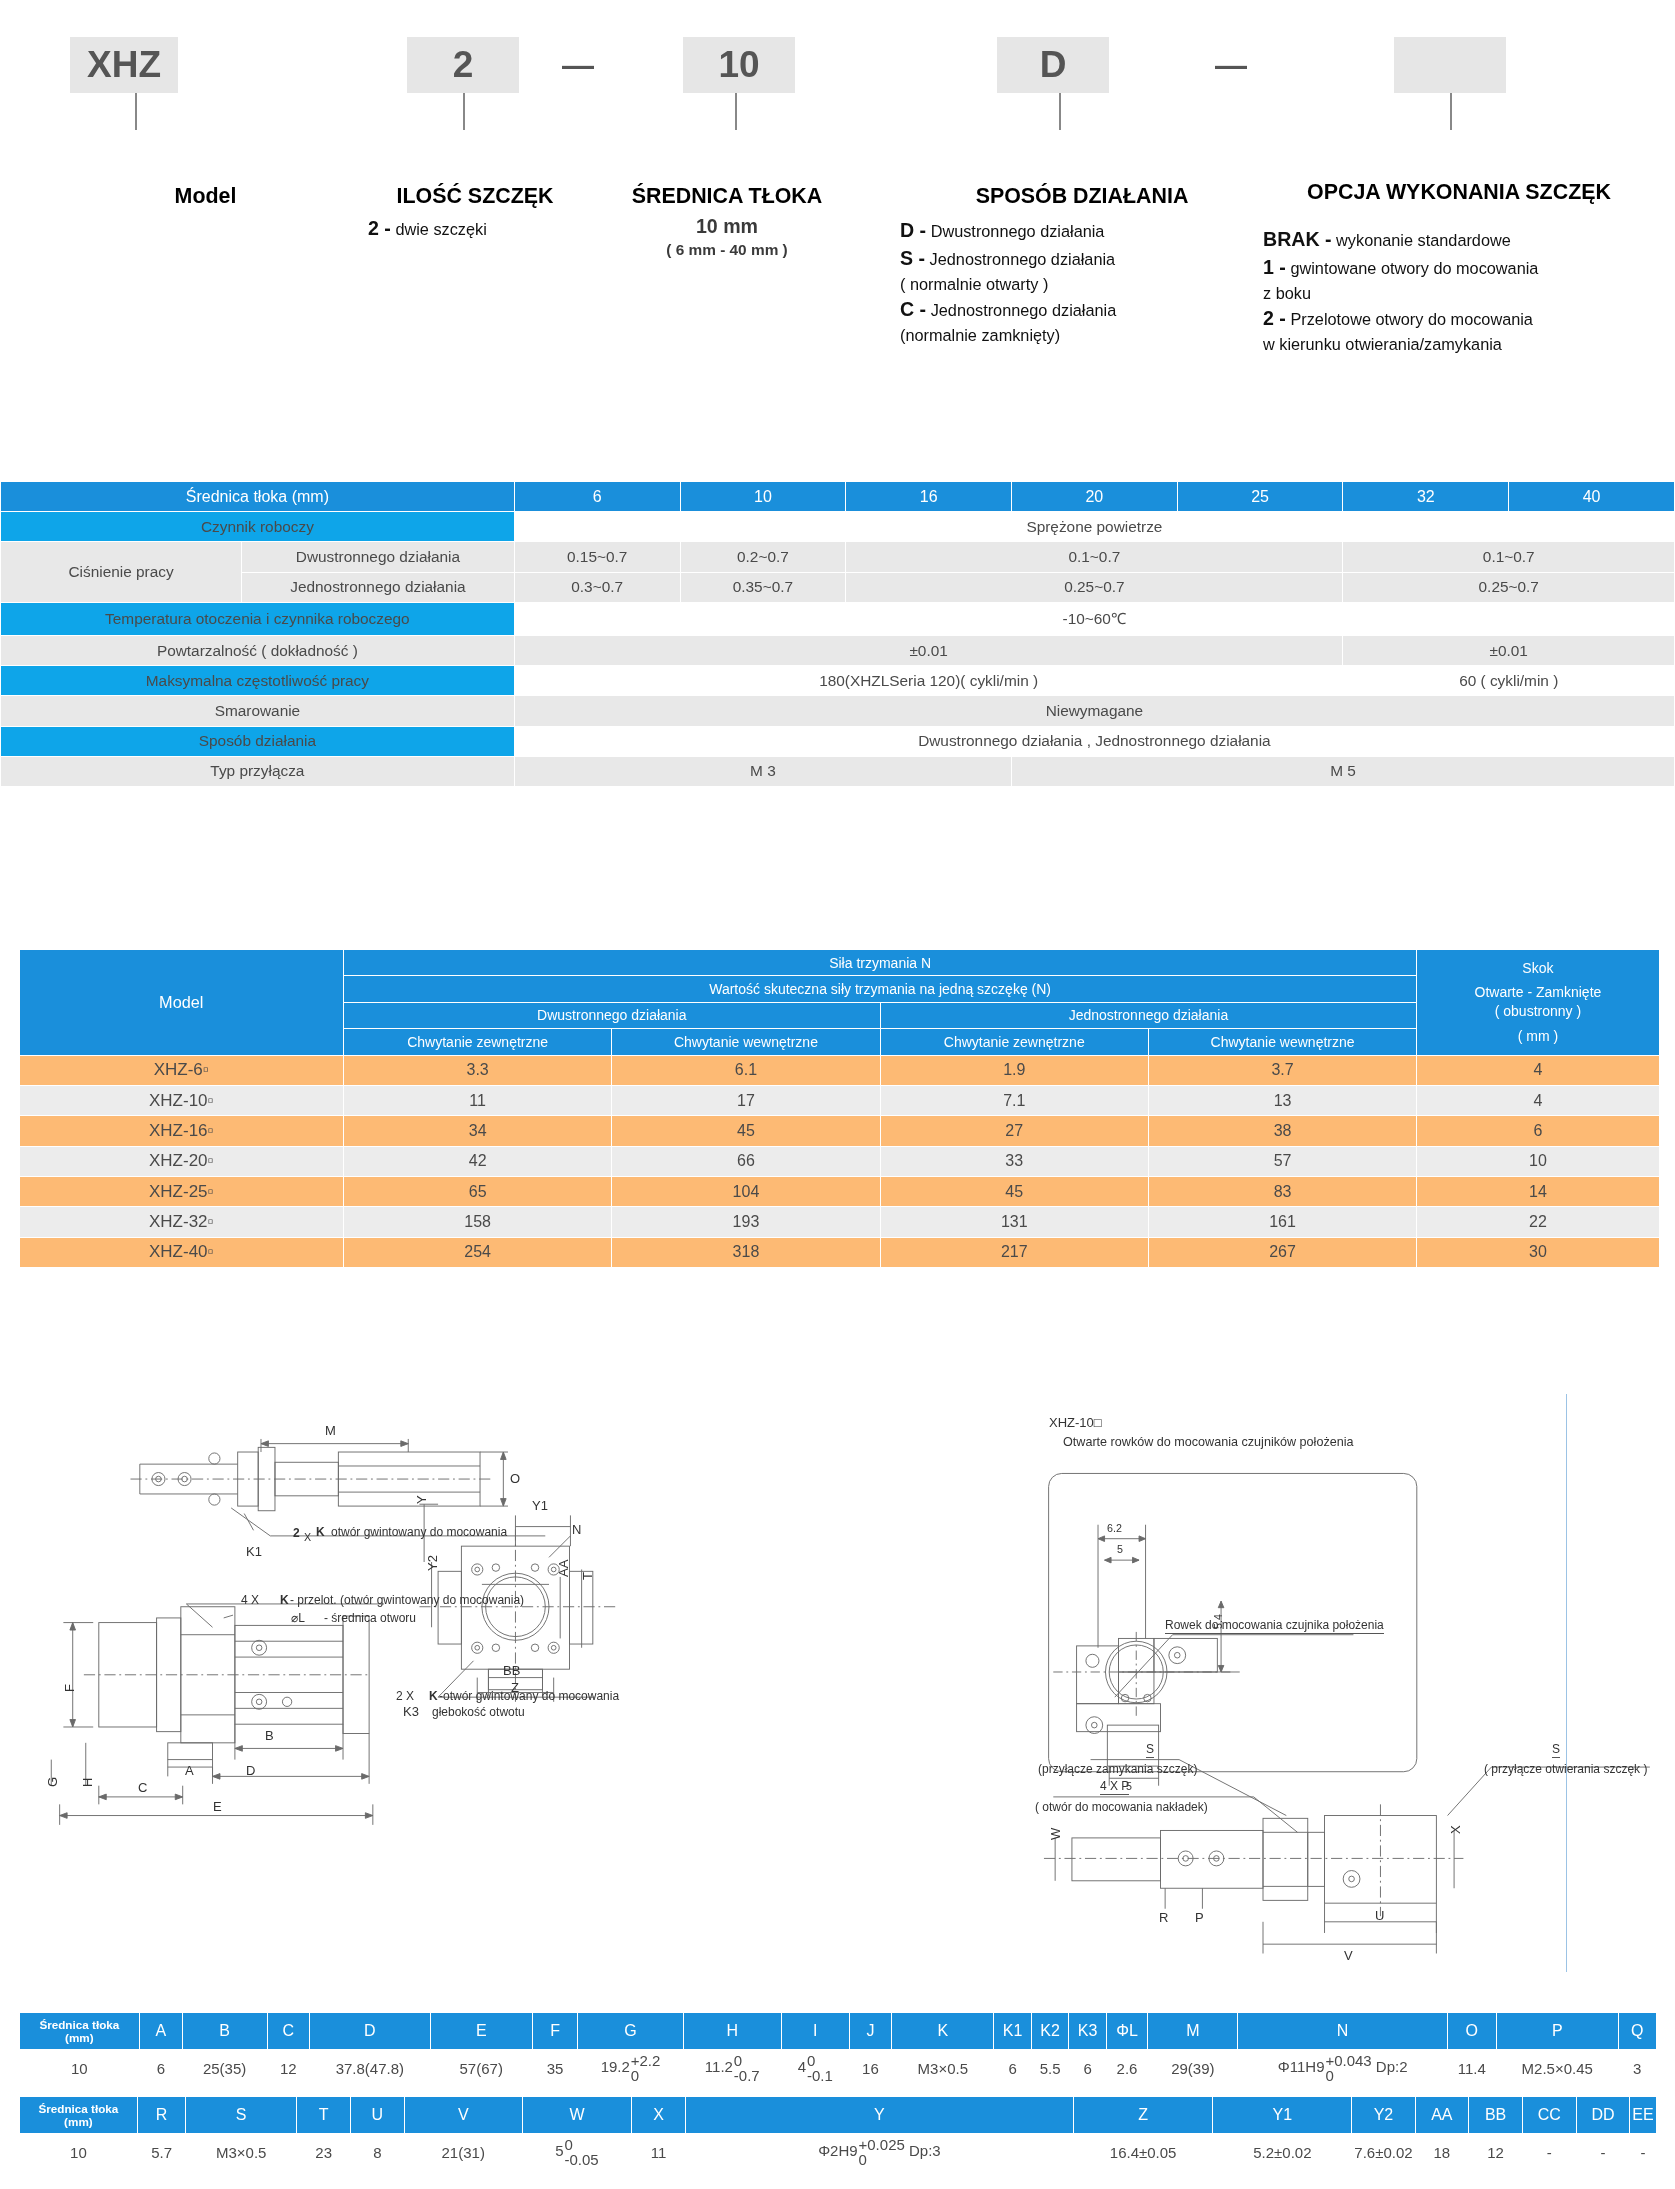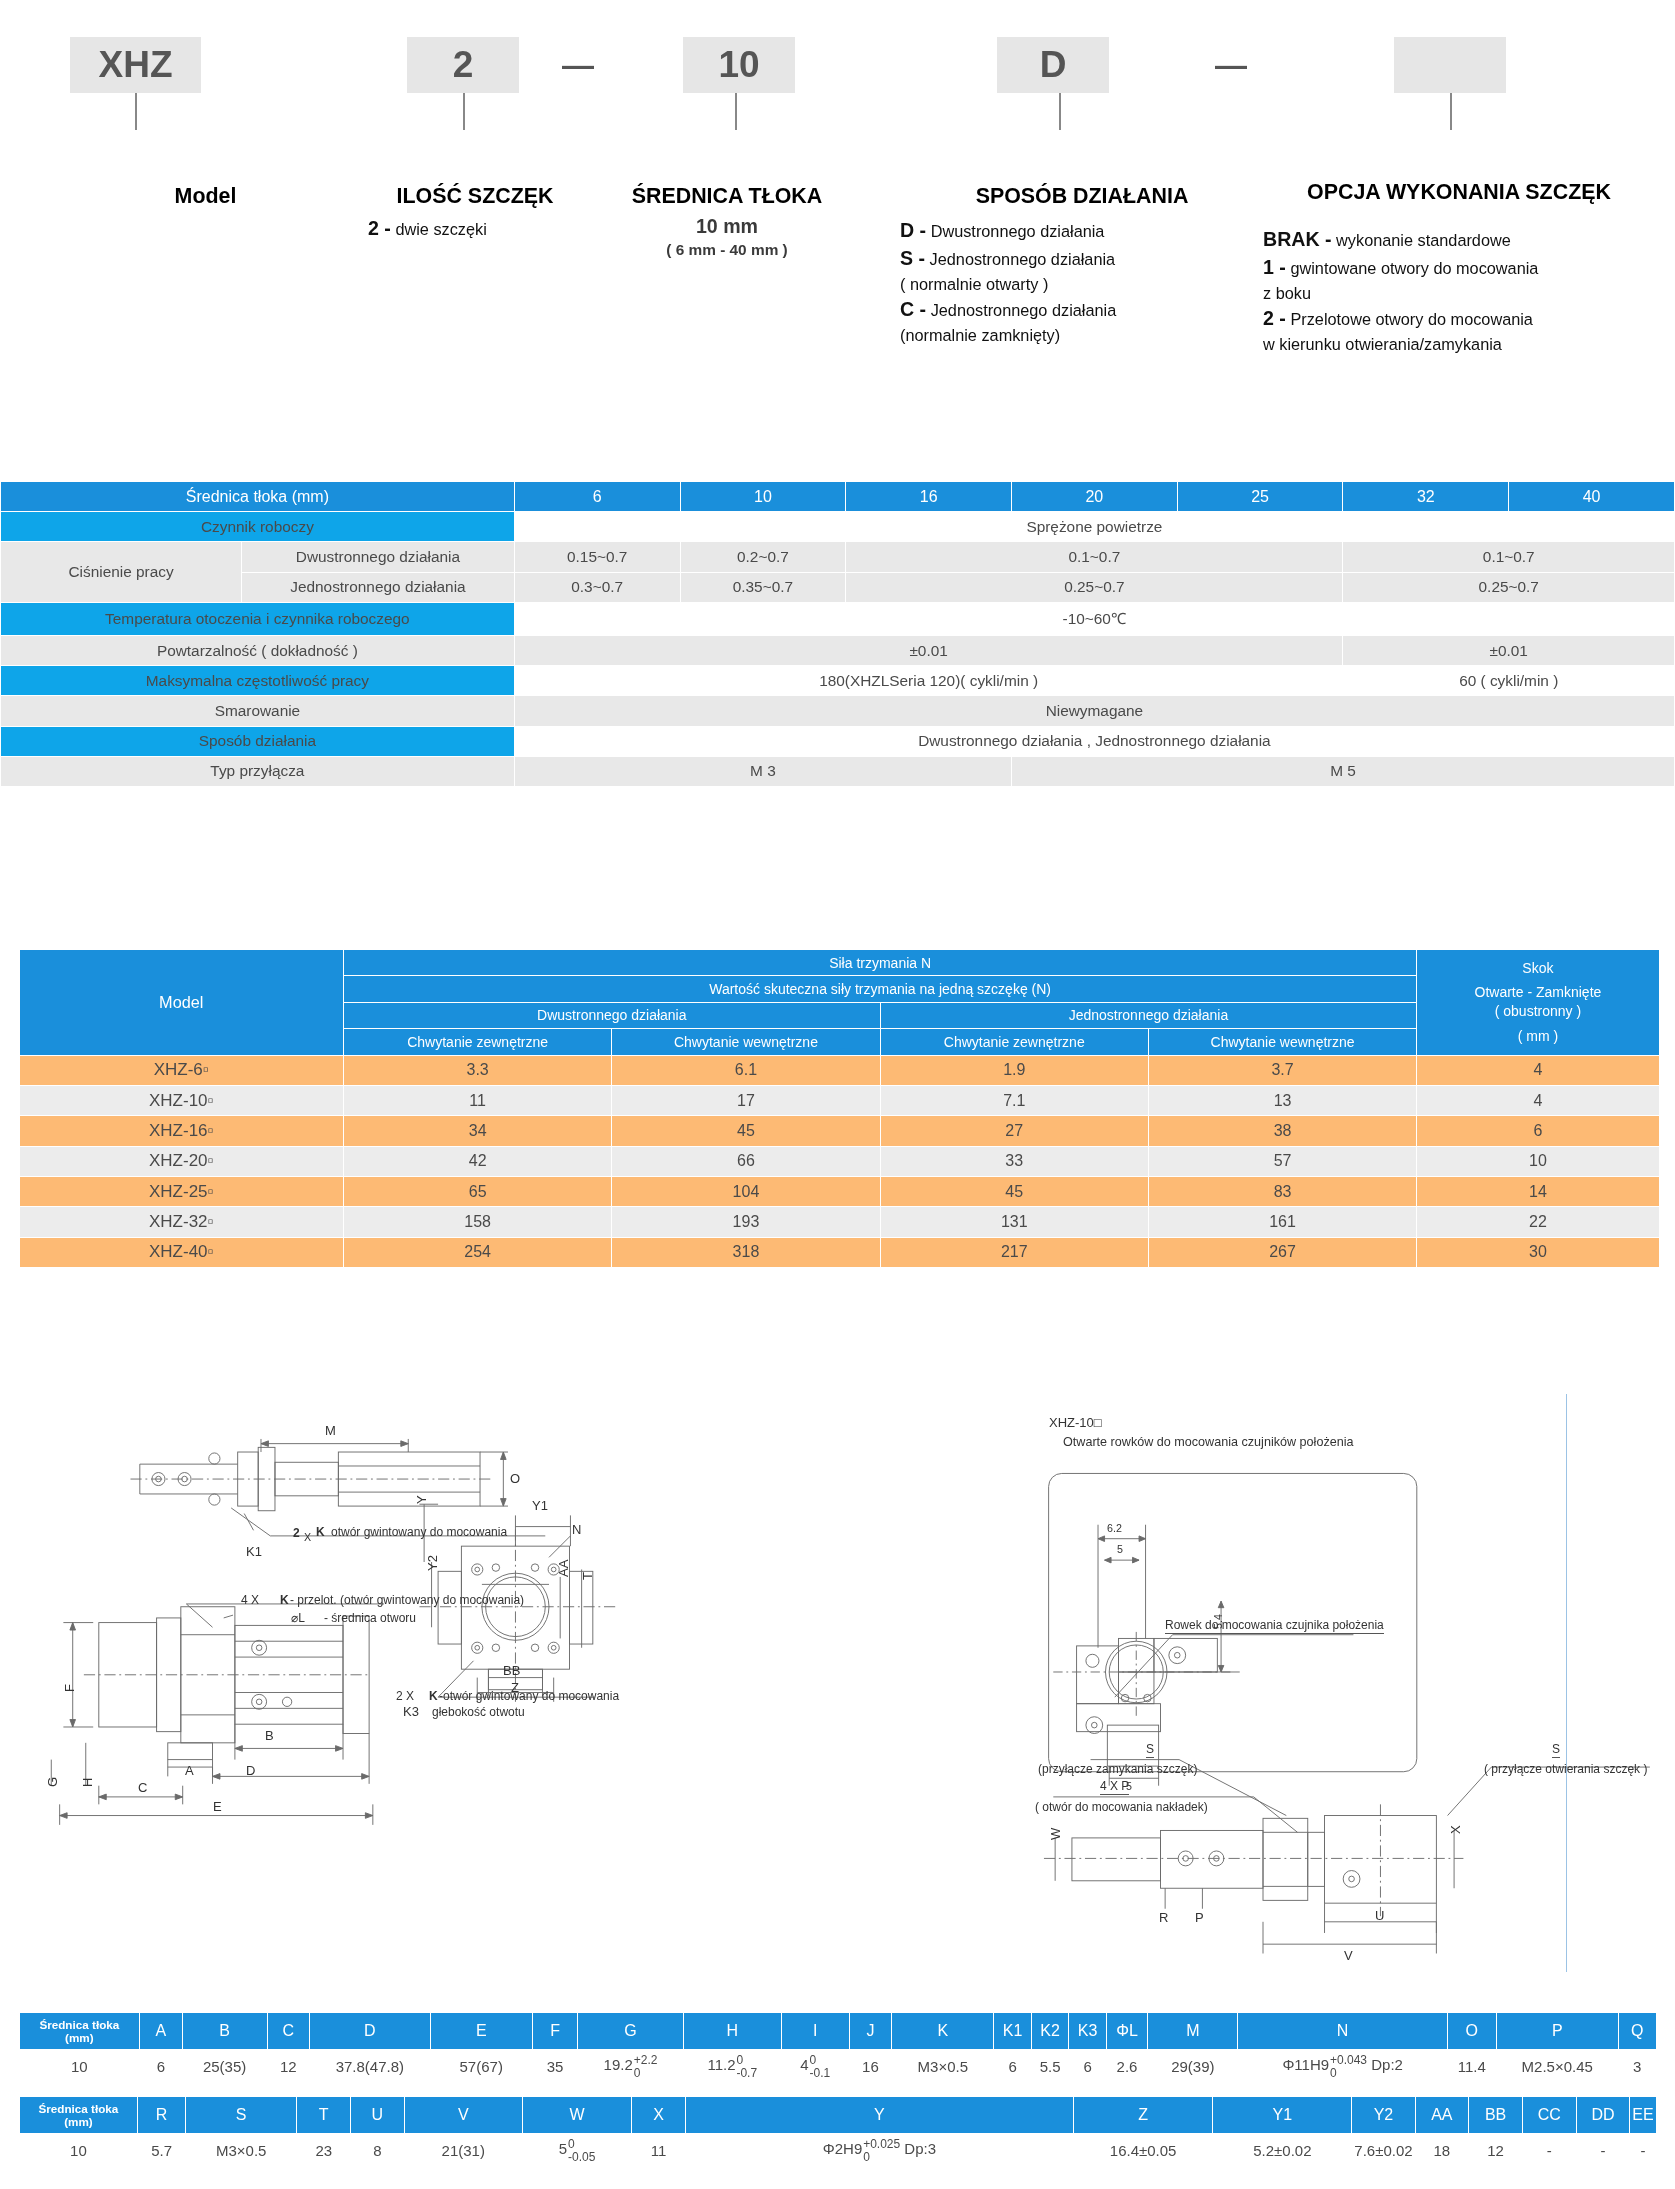--- a/index.html
+++ b/index.html
@@ -63,42 +63,42 @@
   
   .dimwrap { position:absolute; left:18.6px; width:1638px; }
   .dimtbl { width:1638px; font-size:14.4px; }
   .dimtbl td {
     border:0.9px solid #ffffff; text-align:center; vertical-align:middle;
     padding:2.8px 1.9px; color:#4a4a4a; white-space:nowrap;
   }
   .dimtbl .dh { background:#1a8fdb; color:#ffffff; font-size:16px; height:37px; }
   .dimtbl .dh-first { background:#1a8fdb; color:#ffffff; font-size:11.7px; font-weight:bold; line-height:1.15; }
   .dimtbl .dv { background:#ffffff; height:34px; font-size:15px; }
-  .frac { display:inline-flex; flex-direction:column; font-size:12px;
+  .frac { display:inline-flex; flex-direction:column; font-size:15px;
           line-height:1.02; vertical-align:middle; margin-left:0.9px; text-align:left; }
 
   
   .drawings { position:absolute; left:0; top:1394px; width:1675px; height:597px; }
   .drawings svg { position:absolute; left:0; top:0; }
   .dlabel {
     position:absolute; font-size:12px; color:#333; white-space:nowrap;
     font-family:"Liberation Sans", sans-serif;
   }
   .dlabel.small { font-size:10.7px; }
   .dlabel.und { border-bottom:0.9px solid #555; padding-bottom:0.9px; }
   .dlabel.vert { transform:rotate(-90deg); transform-origin:left top; }
   .dim-letter { font-size:13px; color:#333; }
   .divider-v { position:absolute; top:1394px; left:1566px; width:0.9px; height:578px; background:#9cc3e5; }
 </style>
 </head>
 <body>
 
 <div class="code-builder">
 
-  <div class="code-box" style="left:70px; top:37px; width:131px; height:56px;">XHZ</div>
+  <div class="code-box" style="left:70px; top:37px; width:108px; height:56px;">XHZ</div>
   <div class="stem" style="left:135px; top:93px; height:37px;"></div>
 
   <div class="code-box" style="left:407px; top:37px; width:112px; height:56px;">2</div>
   <div class="stem" style="left:463px; top:93px; height:37px;"></div>
 
   <div class="code-dash" style="left:550px; top:51px; width:56px; height:28px;">—</div>
 
   <div class="code-box" style="left:683px; top:37px; width:112px; height:56px;">10</div>
   <div class="stem" style="left:735px; top:93px; height:37px;"></div>
 

